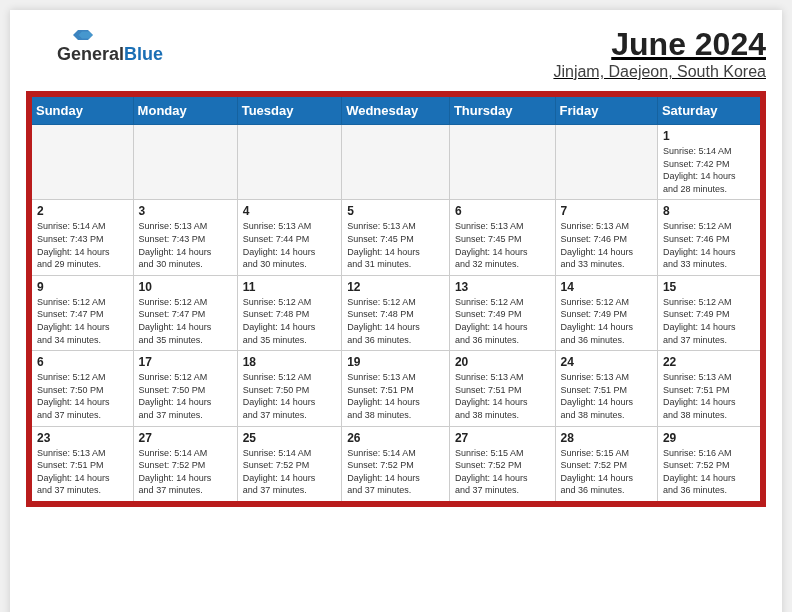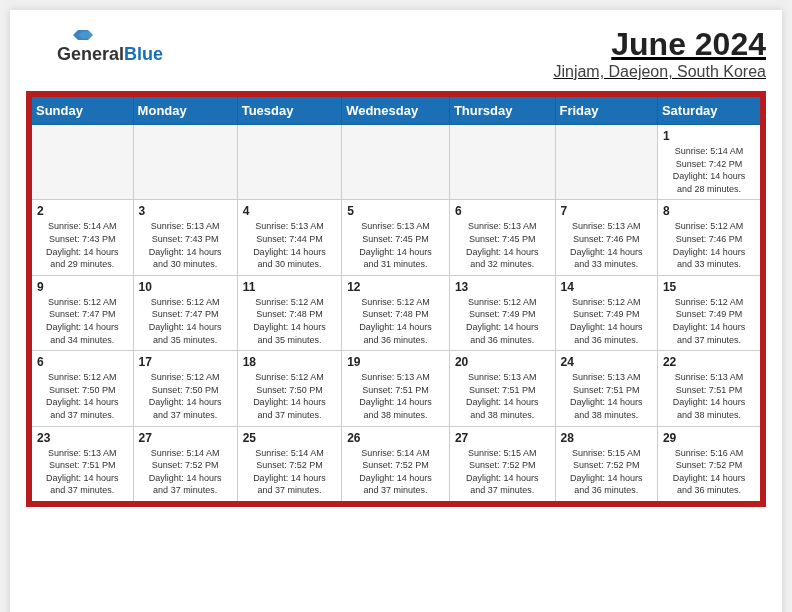--- a/index.html
+++ b/index.html
@@ -76,21 +76,20 @@
       font-size: 12px;
       font-weight: bold;
       color: #222;
       display: block;
       margin-bottom: 2px;
     }
     .day-info {
       line-height: 1.4;
       font-size: 9px;
       color: #333;
-      text-align: center;
     }
     .empty-cell {
       background: #f5f5f5;
     }
   </style>
 </head>
 <body>
 
 <div class="calendar-container">
   <div class="header-section">

